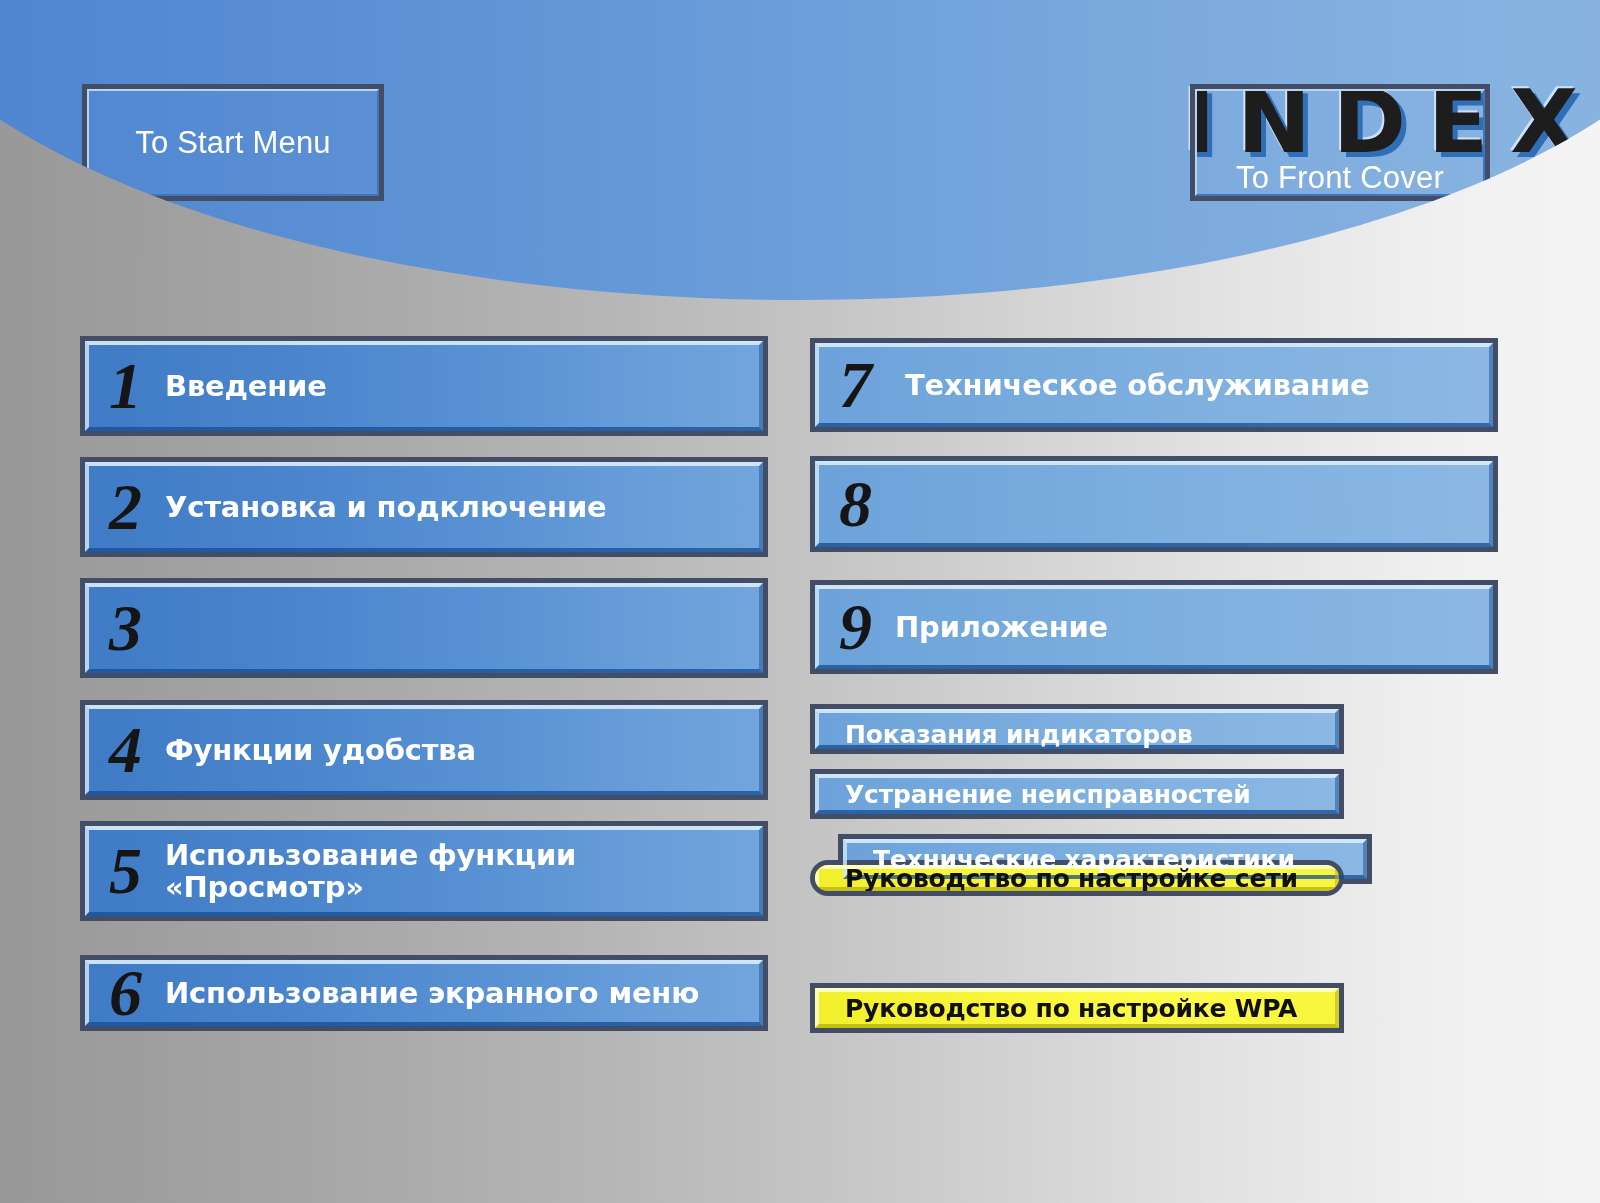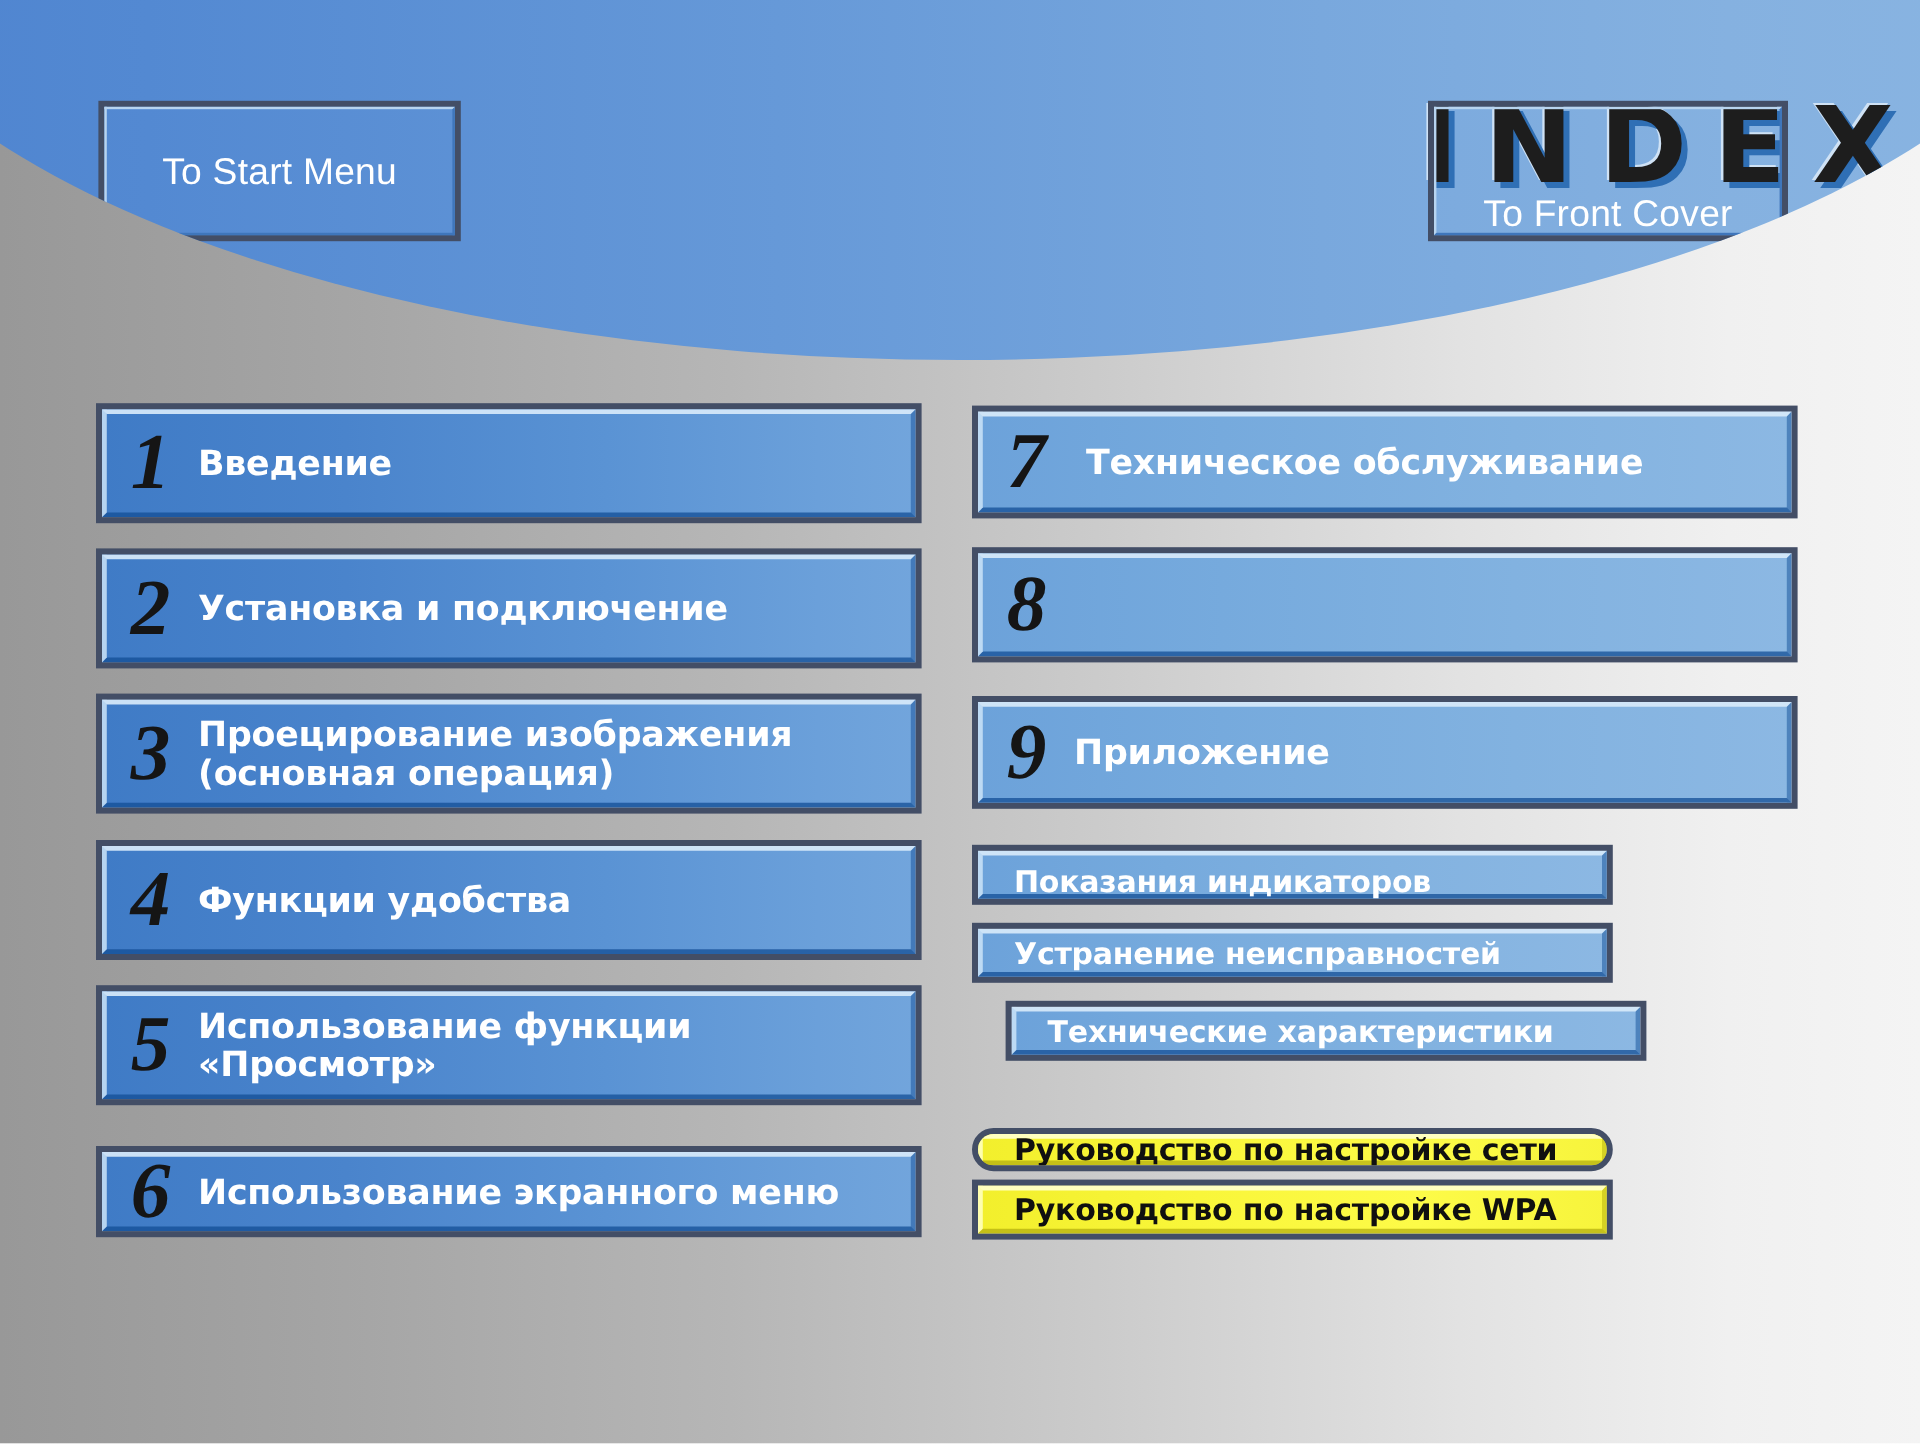--- a/index.html
+++ b/index.html
@@ -254,22 +254,20 @@
     <span class="content">
       <span class="menu-num">2</span>
       <span class="menu-label">Установка и подключение</span>
     </span>
   </div>
 
   <div class="menu-btn col-left" style="left:80px; top:578px; width:688px; height:100px;">
     <span class="bevel"></span>
     <span class="content">
       <span class="menu-num">3</span>
-      <span class="menu-label">Проецирование изображения
-(основная операция)</span>
     </span>
   </div>
 
   <div class="menu-btn col-left" style="left:80px; top:700px; width:688px; height:100px;">
     <span class="bevel"></span>
     <span class="content">
       <span class="menu-num">4</span>
       <span class="menu-label">Функции удобства</span>
     </span>
   </div>
@@ -331,21 +329,21 @@
   </div>
 
   <div class="menu-btn col-right" style="left:810px; top:834px; width:534px; height:50px;margin-left:28px;">
     <span class="bevel"></span>
     <span class="content" style="padding-left:16px;">
       <span class="bullet"><span class="bullet-dot"></span></span>
       <span class="sub-label">Технические характеристики</span>
     </span>
   </div>
 
-  <div class="menu-btn col-yellow" style="left:810px; top:940px; width:534px; height:36px;border-radius:22px;">
+  <div class="menu-btn col-yellow" style="left:810px; top:860px; width:534px; height:36px;border-radius:22px;">
     <span class="bevel"></span>
     <span class="content" style="padding-left:16px;">
       <span class="bullet"><span class="bullet-square"></span></span>
       <span class="sub-label dark">Руководство по настройке сети</span>
     </span>
   </div>
 
   <div class="menu-btn col-yellow" style="left:810px; top:983px; width:534px; height:50px;">
     <span class="bevel"></span>
     <span class="content" style="padding-left:16px;">

